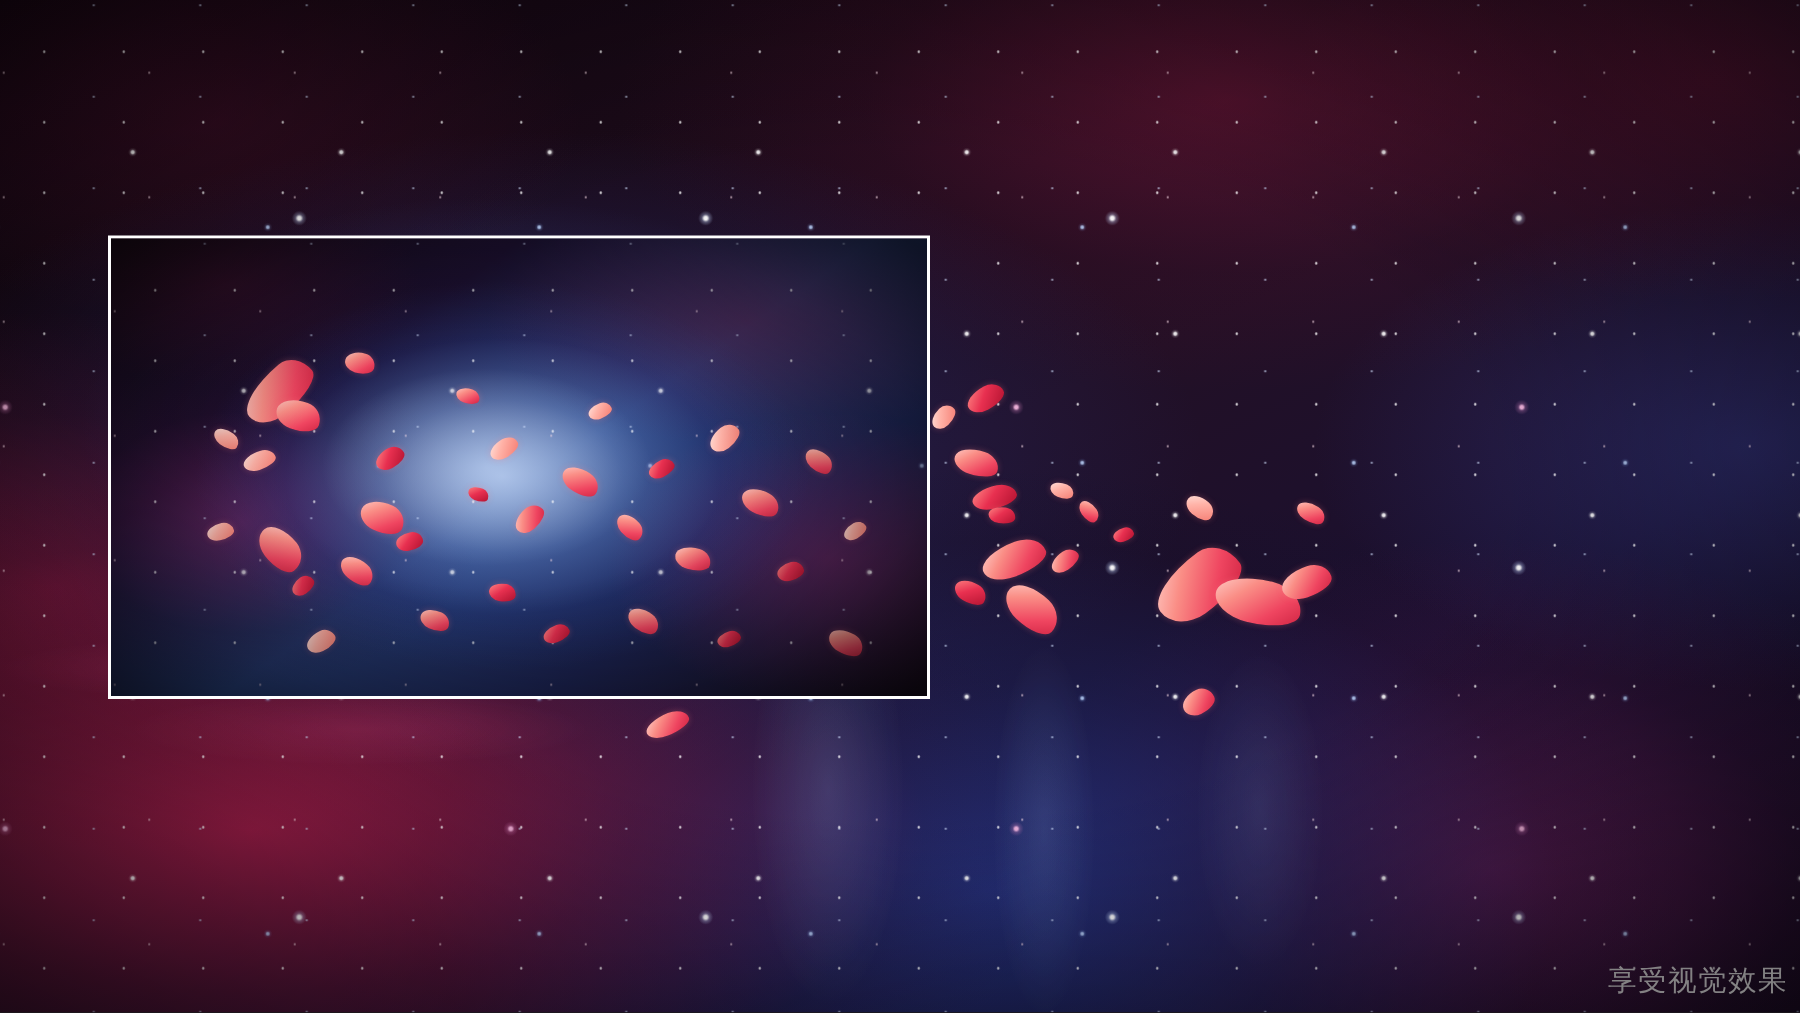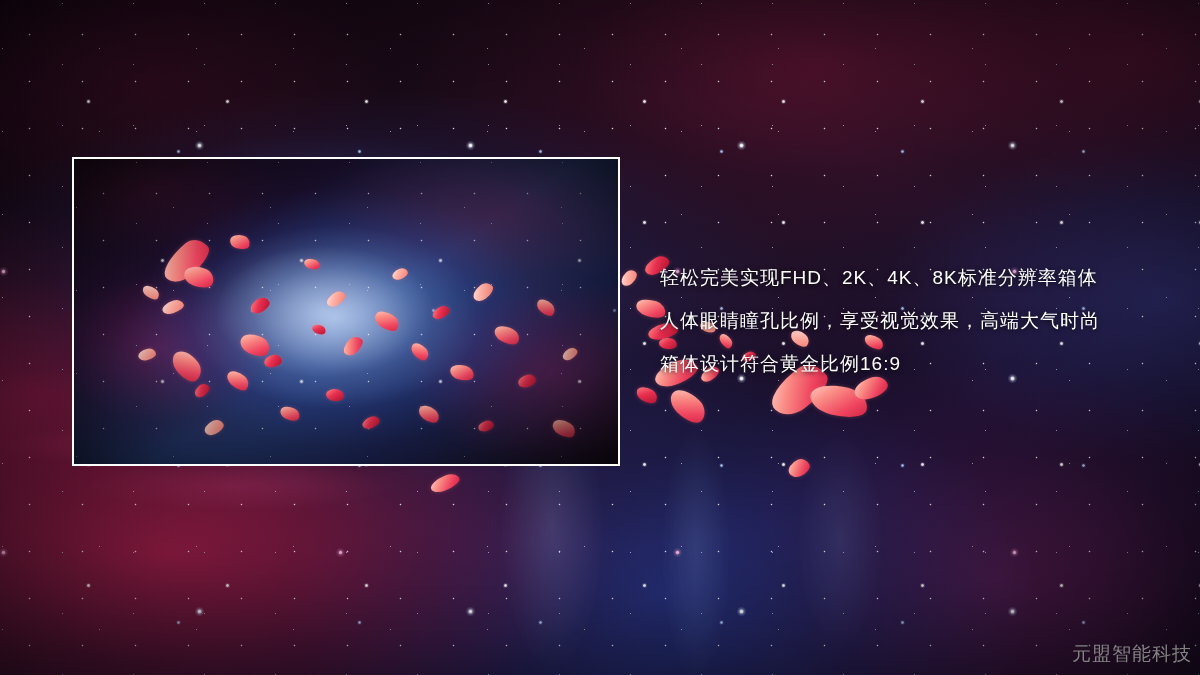--- a/index.html
+++ b/index.html
@@ -236,21 +236,16 @@
     <div class="petal deep" style="left:288px; top:258px; width:18px; height:11px; transform:rotate(-20deg);"></div>
     <div class="petal" style="left:344px; top:248px; width:22px; height:14px; transform:rotate(36deg);"></div>
     <div class="petal deep" style="left:404px; top:262px; width:16px; height:10px; transform:rotate(-16deg);"></div>
     <div class="petal" style="left:478px; top:262px; width:24px; height:15px; transform:rotate(30deg);"></div>
     <div class="petal pale" style="left:130px; top:262px; width:20px; height:13px; transform:rotate(-26deg);"></div>
 
     <div class="photo-vig"></div>
   </div>
 
 
-  <div class="body-text">
-    <span class="line">轻松完美实现FHD、2K、4K、8K标准分辨率箱体</span>
-    <span class="line">人体眼睛瞳孔比例，享受视觉效果，高端大气时尚</span>
-    <span class="line">箱体设计符合黄金比例16:9</span>
-  </div>
-
-  <div class="watermark">元盟智能科技</div>
+
+  <div class="watermark">享受视觉效果</div>
 
 </div>
 
 </body></html>

